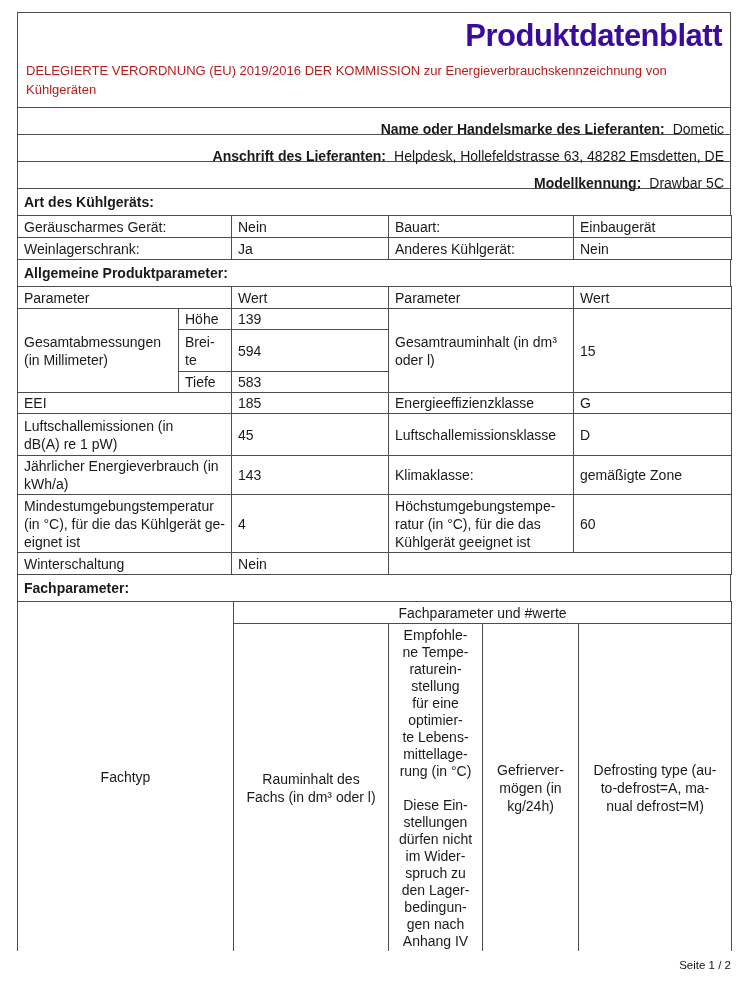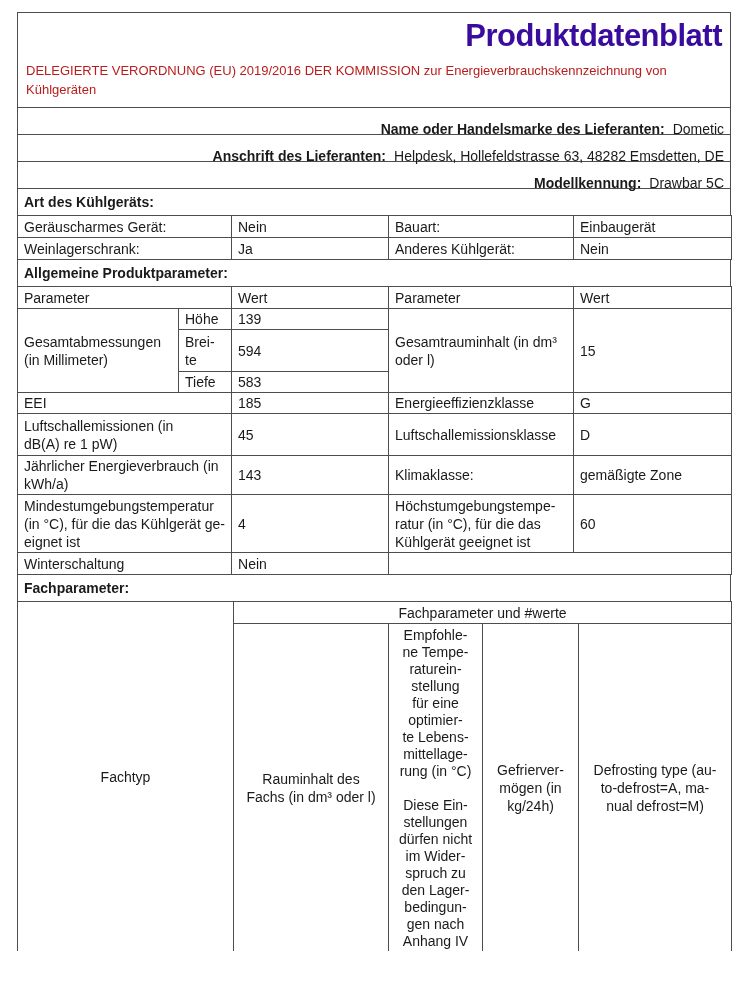--- a/index.html
+++ b/index.html
@@ -181,14 +181,15 @@
       <td class="ctr nb">Gefrierver-
 mögen (in
 kg/24h)</td>
       <td class="ctr nb">Defrosting type (au-
 to-defrost=A, ma-
 nual defrost=M)</td>
     </tr>
   </tbody>
     </table>
 
+  <div class="footer">Seite 1 / 2</div>
 
 </div>
 
 </body></html>

